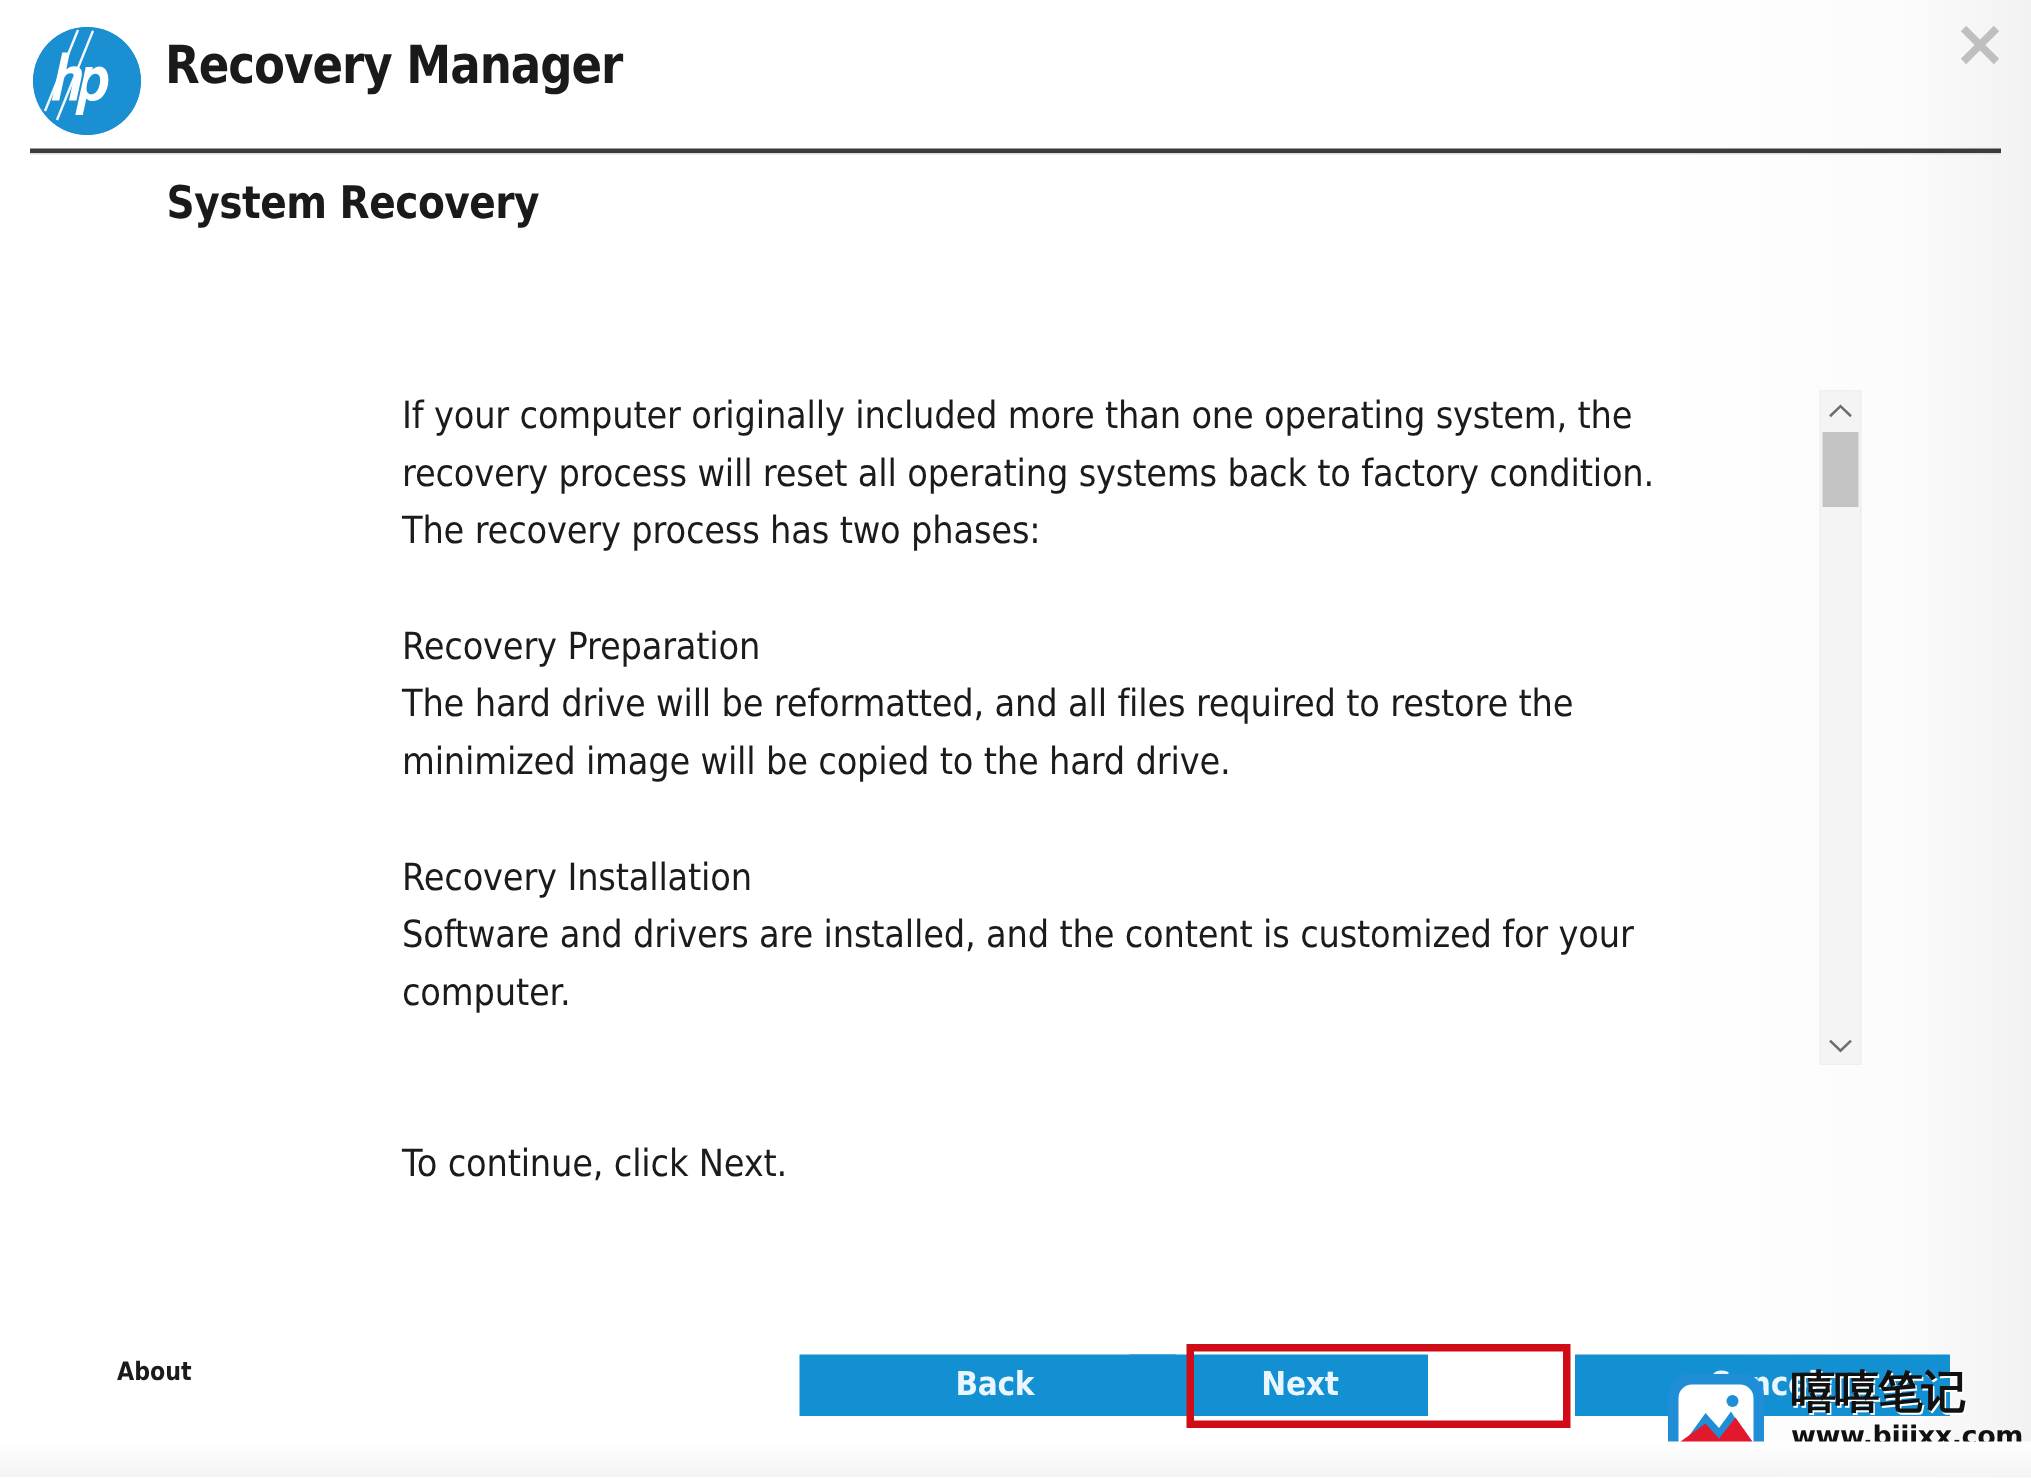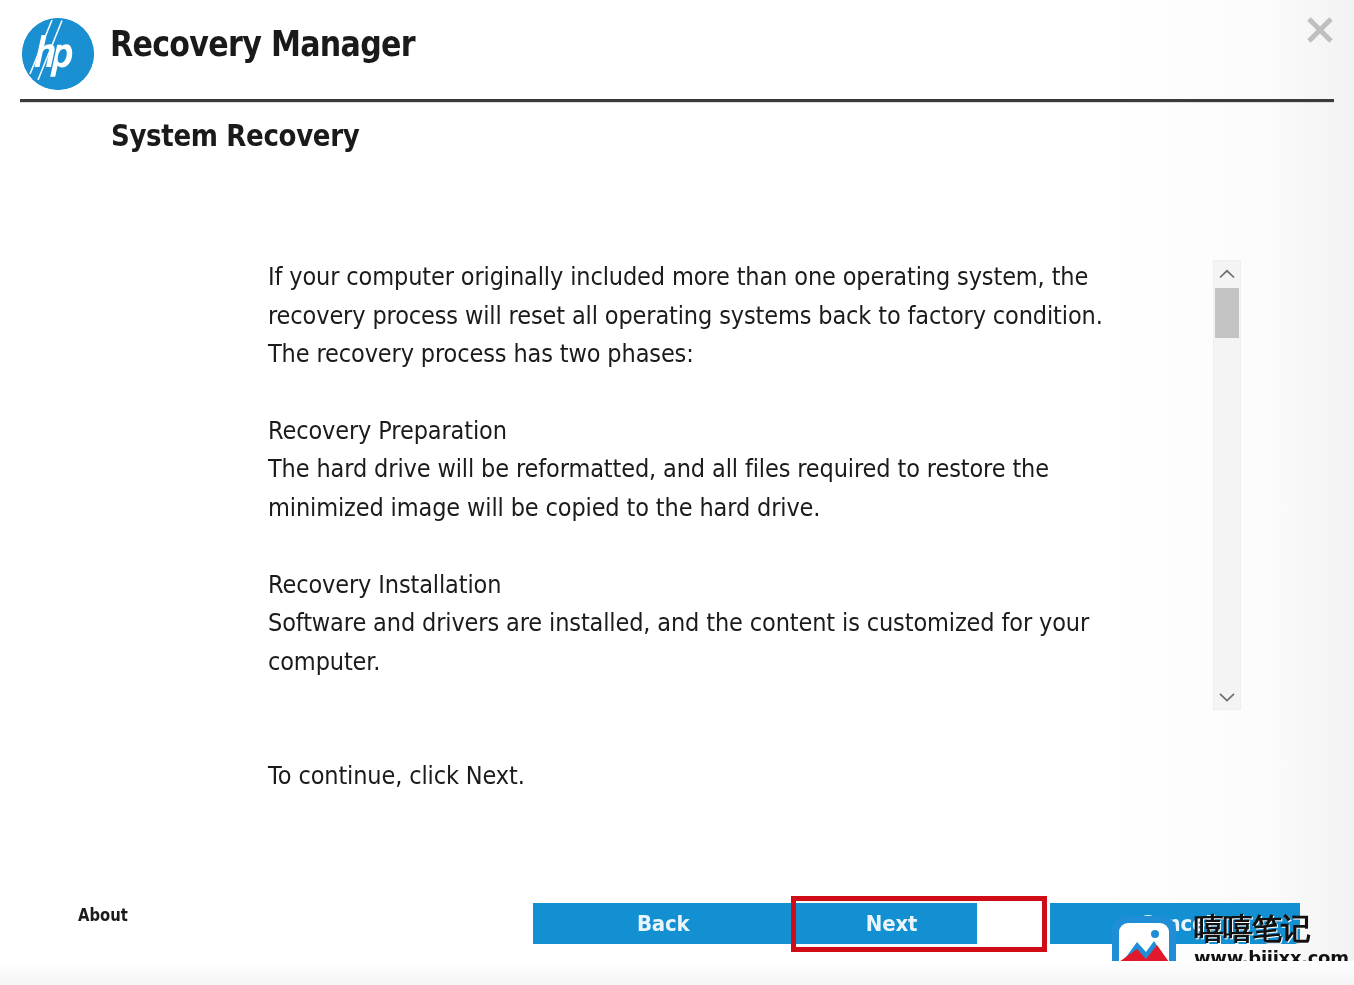--- a/index.html
+++ b/index.html
@@ -186,21 +186,21 @@
     font-size: 22px;
     font-weight: 700;
     letter-spacing: -0.2px;
     display: flex;
     align-items: center;
     justify-content: center;
     cursor: pointer;
     padding: 0;
   }
   .btn-back   { left: 533px; width: 251px; padding-left: 10px; }
-  .btn-next   { left: 778px; width: 199px; padding-left: 28px; }
+  .btn-next   { left: 753px; width: 199px; padding-left: 28px; }
   .btn-cancel { left: 1050px; width: 250px; }
   .btn span {
     transform: scaleX(0.90);
     display: inline-block;
   }
 
   .highlight-box {
     position: absolute;
     left: 791px;
     top: 896px;

